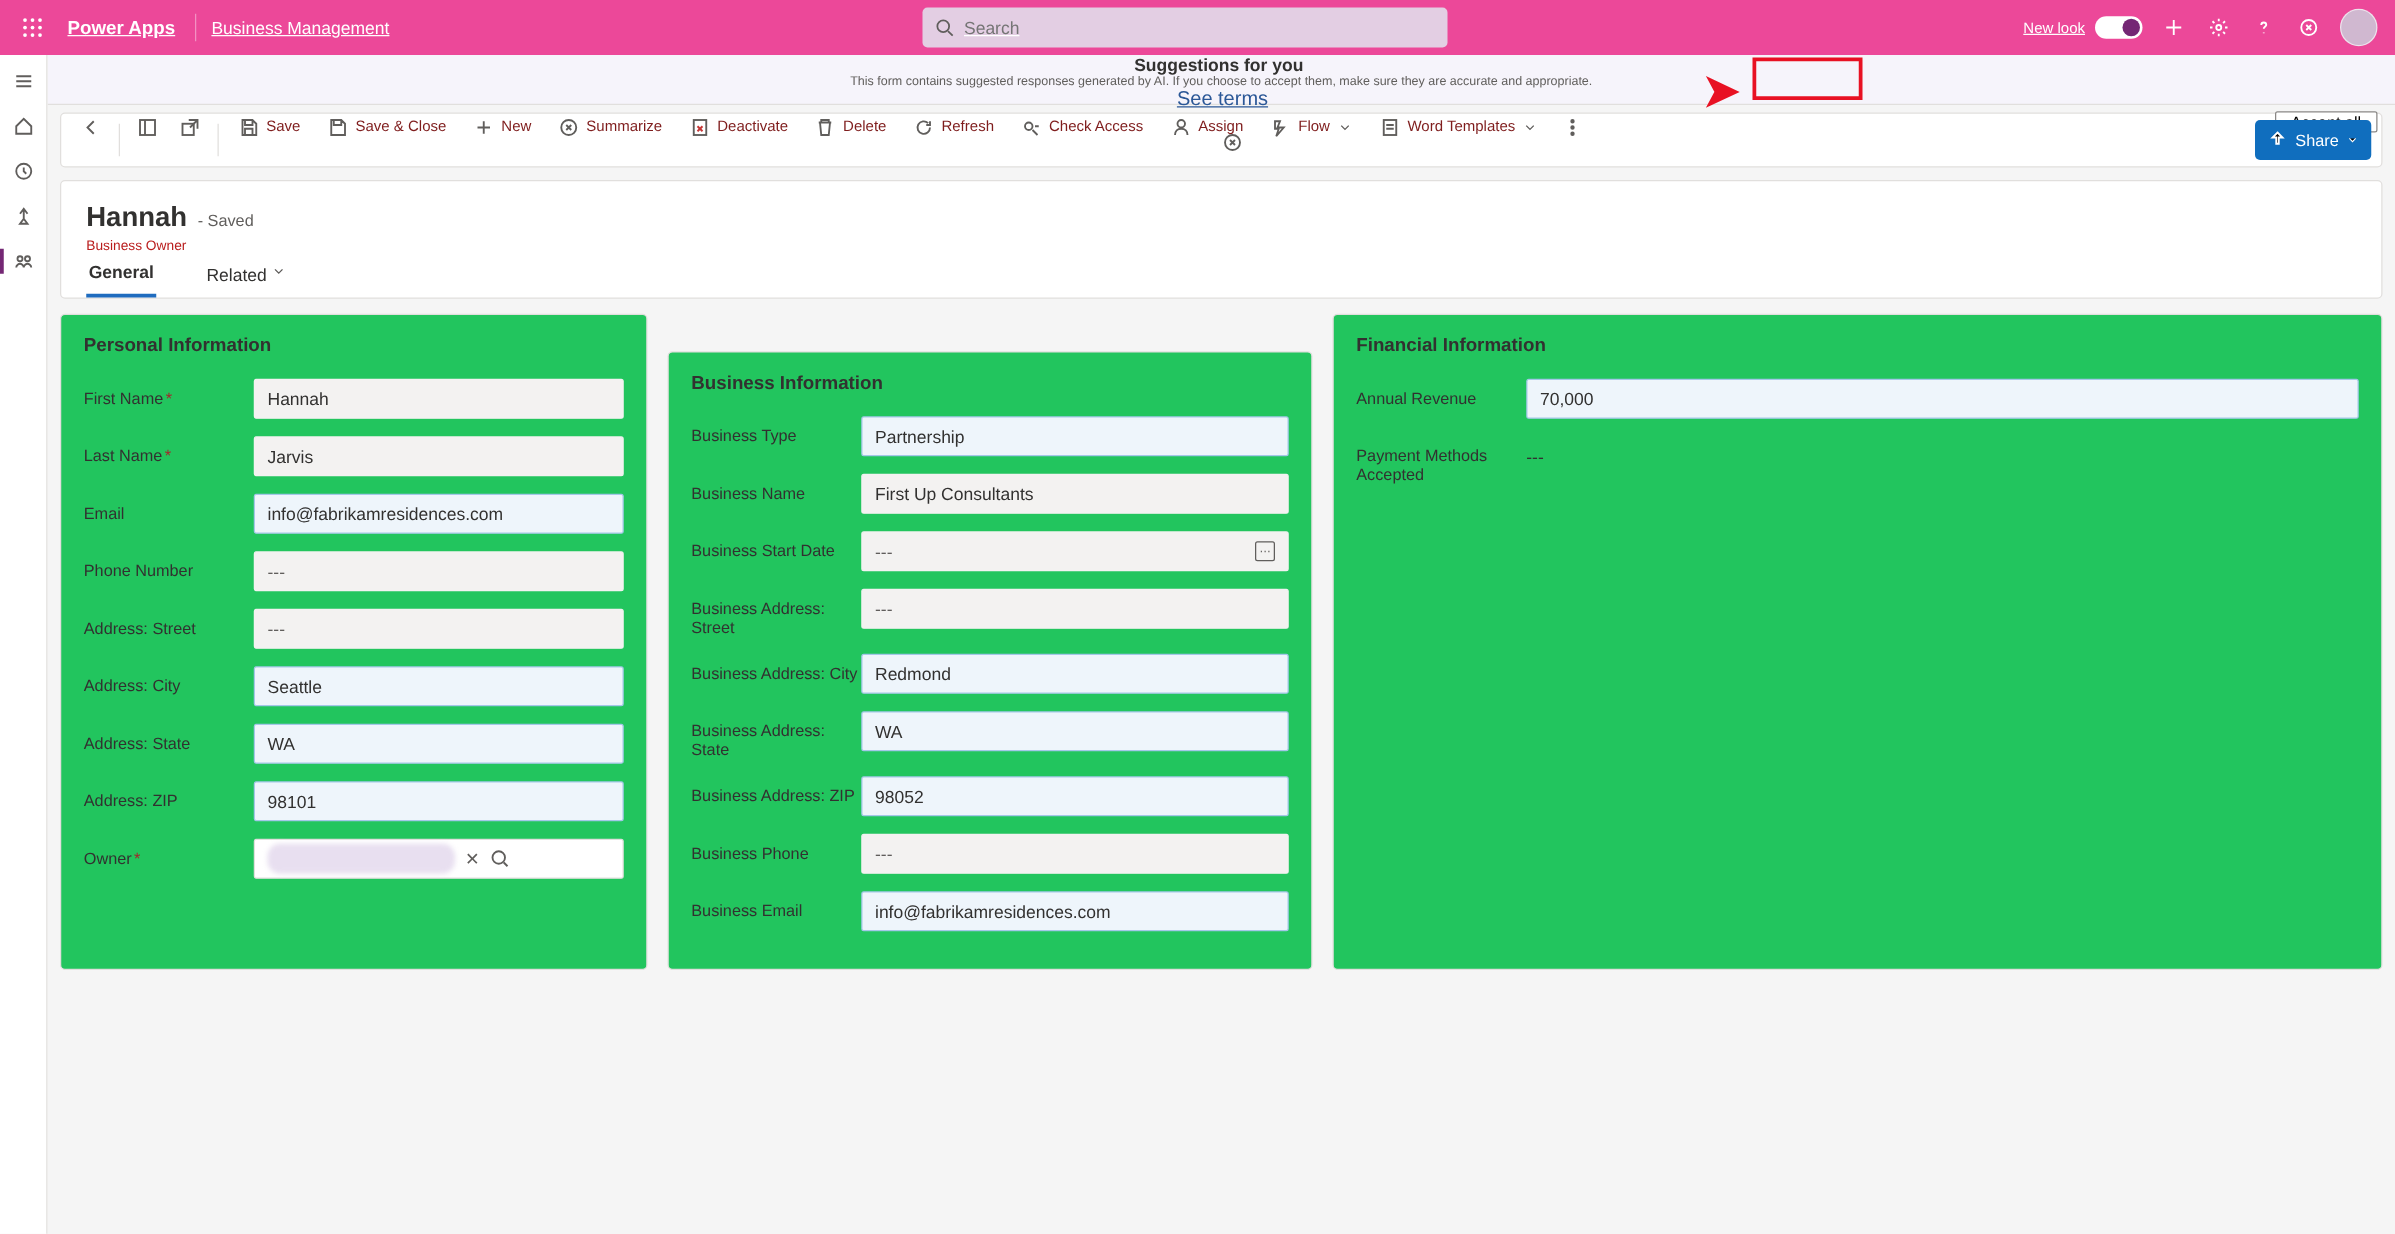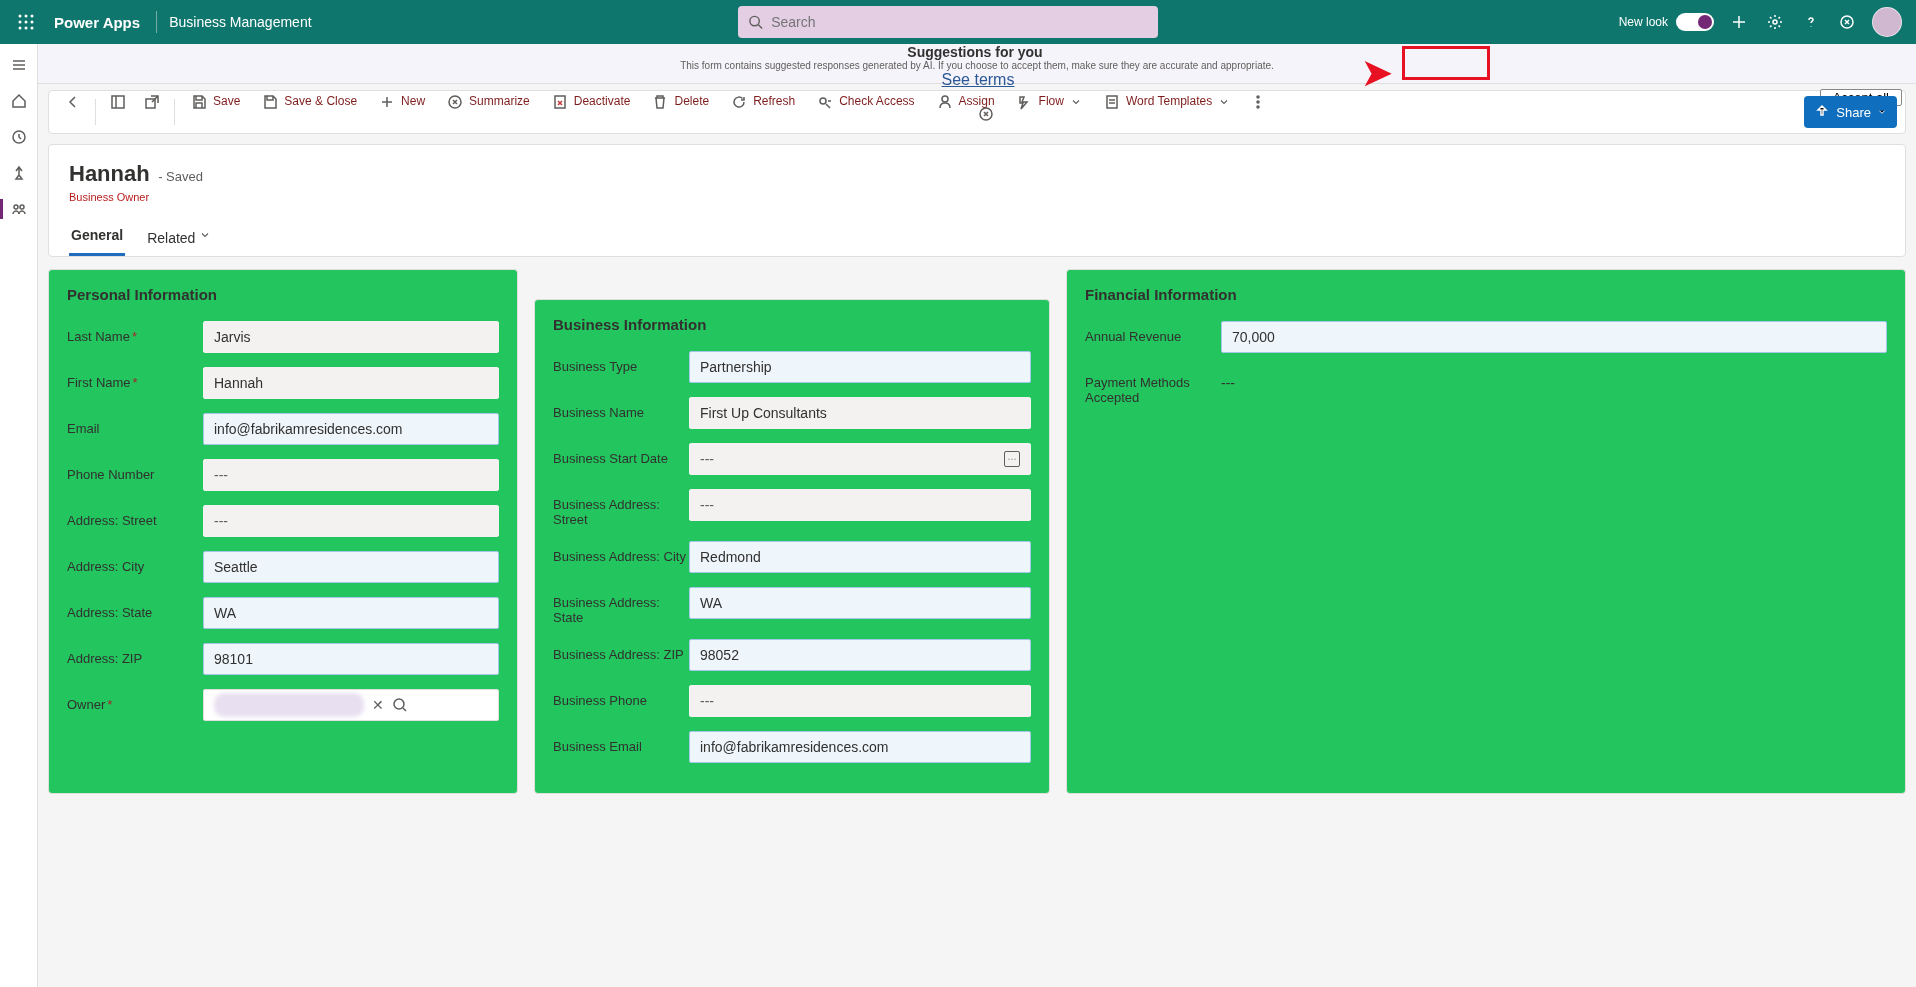--- a/index.html
+++ b/index.html
@@ -1,19 +1,19 @@
 <!DOCTYPE html>
 <html><head>
 <meta charset="utf-8">
 <style>
 * { box-sizing: border-box; margin: 0; padding: 0; font-family: "Segoe UI", -apple-system, sans-serif; }
 body { background: #f5f5f5; width: 1916px; height: 987px; overflow: hidden; color: #323130; }
 
 
-.topbar { height: 44px; background: #0f766e; display: flex; align-items: center; color: #fff; padding: 0 8px; }
+.topbar { height: 44px; background: #ec4899; display: flex; align-items: center; color: #fff; padding: 0 8px; text-decoration: underline; }
 .waffle { width: 36px; height: 36px; display: flex; align-items: center; justify-content: center; cursor: pointer; }
 .waffle svg { fill: #fff; }
 .app-title { font-weight: 600; font-size: 15px; padding: 0 10px; }
 .divider-v { width: 1px; height: 22px; background: rgba(255,255,255,.4); margin: 0 6px; }
 .env-name { font-size: 14px; padding: 0 6px; }
 .top-spacer { flex: 1; }
 .searchbox { width: 420px; height: 32px; background: #e3cee3; border-radius: 4px; display: flex; align-items: center; padding: 0 10px; color: #605e5c; margin-right: 40px;}
 .searchbox svg { width: 14px; height: 14px; margin-right: 8px; stroke: #605e5c; }
 .searchbox input { border: none; background: transparent; outline: none; font-size: 14px; width: 100%; color: #323130;}
 .top-right { display: flex; align-items: center; gap: 14px; padding-right: 6px; }
@@ -52,21 +52,21 @@
 .cmd-sep { width:1px; height:26px; background:#e1dfdd; margin:0 4px;}
 .share-btn { margin-left:auto; background:#106ebe; color:#fff; height:32px; border-radius:4px; display:flex; align-items:center; padding:0 10px; gap:6px; font-size:13px; cursor:pointer;}
 .share-btn svg {stroke:#fff;}
 .more-btn {padding:0 8px;}
 
 
 .rec-card { background:#fff; border:1px solid #e1dfdd; border-radius:4px; margin-top:10px; padding:16px 20px 0 20px;}
 .rec-title { font-size:22px; font-weight:600; display:inline;}
 .rec-saved { font-size:13px; color:#605e5c; margin-left:4px;}
 .rec-sub { font-size:11px; color:#b91c1c; margin-top:4px;}
-.tabs { display:flex; gap:20px; margin-top:18px;}
+.tabs { display:flex; gap:38px; }
 .tab { padding:6px 2px 10px 2px; font-size:14px; cursor:pointer; color:#323130; position:relative;}
 .tab.active { font-weight:600;}
 .tab.active::after { content:""; position:absolute; left:0; right:0; bottom:0; height:3px; background:#1f6cbf;}
 .tab-chev { margin-left:4px;}
 
 
 .form-area { display:flex; gap:16px; margin-top:12px;}
 .form-card { background:#22c55e; border:1px solid #e1dfdd; border-radius:4px; padding:16px 18px;}
 .col1 { width:470px;}
 .col2 { width:516px;margin-top:30px;}
@@ -331,29 +331,29 @@
             <path d="M4 6l4 4 4-4"></path>
           </svg></div>
     </div>
   </div>
 
   <div class="form-area">
 
     <div class="form-card col1">
       <div class="section-title">Personal Information</div>
       <div class="field-row">
+          <div class="field-label"><span>First Name</span><span class="req-star">*</span></div>
+          <div class="field-input">
+            <span>Hannah</span>
+          </div>
+        </div>
+      <div class="field-row">
           <div class="field-label"><span>Last Name</span><span class="req-star">*</span></div>
           <div class="field-input">
             <span>Jarvis</span>
-          </div>
-        </div>
-      <div class="field-row">
-          <div class="field-label"><span>First Name</span><span class="req-star">*</span></div>
-          <div class="field-input">
-            <span>Hannah</span>
           </div>
         </div>
       <div class="field-row">
           <div class="field-label">Email</div>
           <div class="field-input ai-suggest">
             <span>info@fabrikamresidences.com</span>
           </div>
         </div>
       <div class="field-row">
           <div class="field-label">Phone Number</div>

